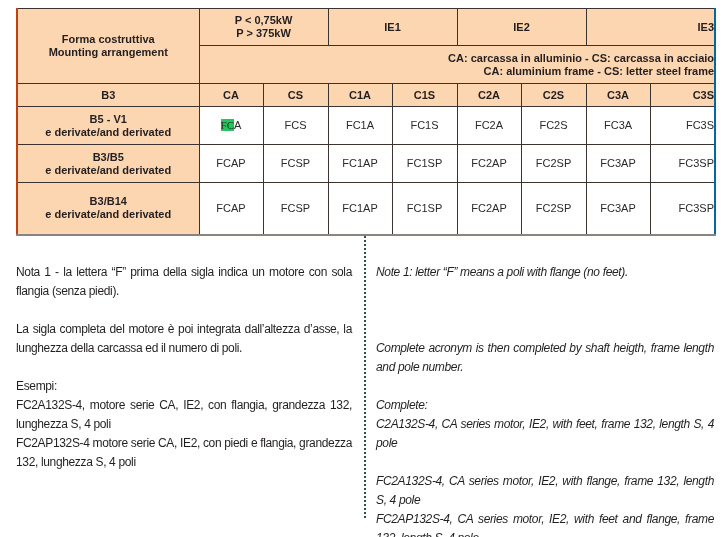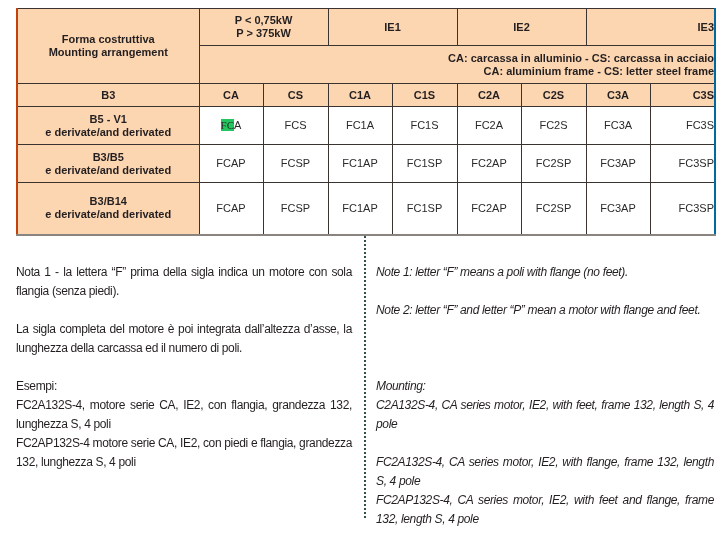--- a/index.html
+++ b/index.html
@@ -123,22 +123,22 @@
   <p>Esempi:</p>
   <p>FC2A132S-4, motore serie CA, IE2, con flangia, grandezza 132, lunghezza S, 4 poli</p>
   <p>FC2AP132S-4 motore serie CA, IE2, con piedi e flangia, grandezza 132, lunghezza S, 4 poli</p>
 </div>
 
 <div class="divider"></div>
 
 <div class="notes right narrow">
   <p>Note 1: letter “F” means a poli with flange (no feet).</p>
   <div class="gap"></div>
-  <p>Note 2: letter “F” and letter “P” mean a motor with flange and feet.</p>
   <div class="gap"></div>
   <div class="gap"></div>
+  <p>Complete acronym is then completed by shaft heigth, frame length and pole number.</p>
   <div class="gap"></div>
-  <p>Mounting:</p>
+  <p>Complete:</p>
   <p>C2A132S-4, CA series motor, IE2, with feet, frame 132, length S, 4 pole</p>
   <div class="gap"></div>
   <p>FC2A132S-4, CA series motor, IE2, with flange, frame 132, length S, 4 pole</p>
   <p>FC2AP132S-4, CA series motor, IE2, with feet and flange, frame 132, length S, 4 pole</p>
 </div>
 
 </body></html>

